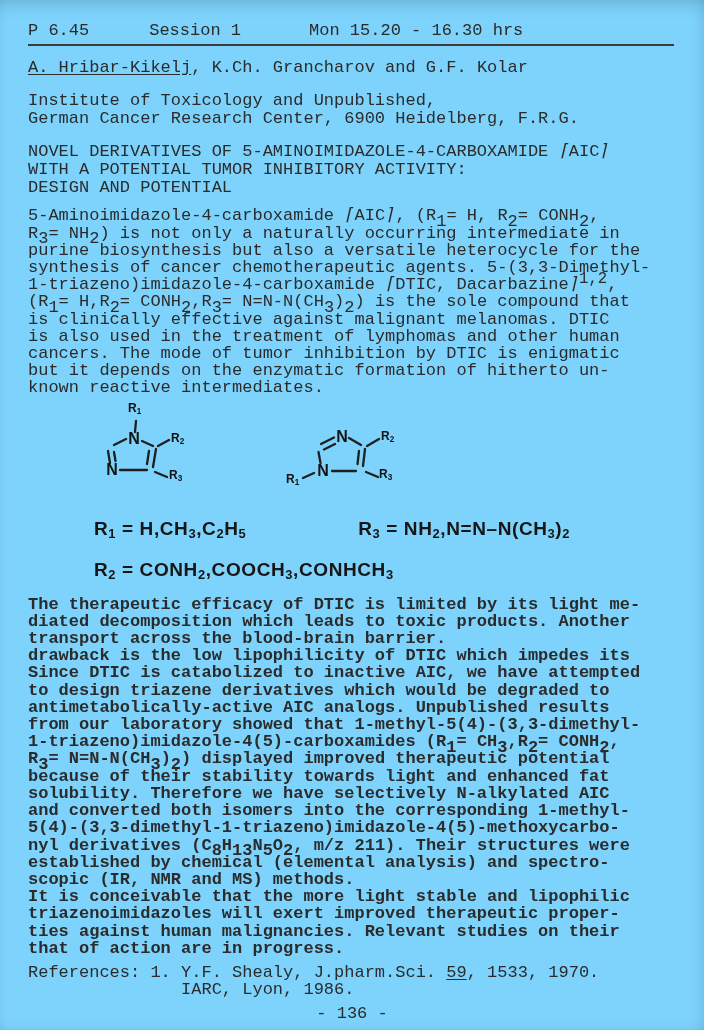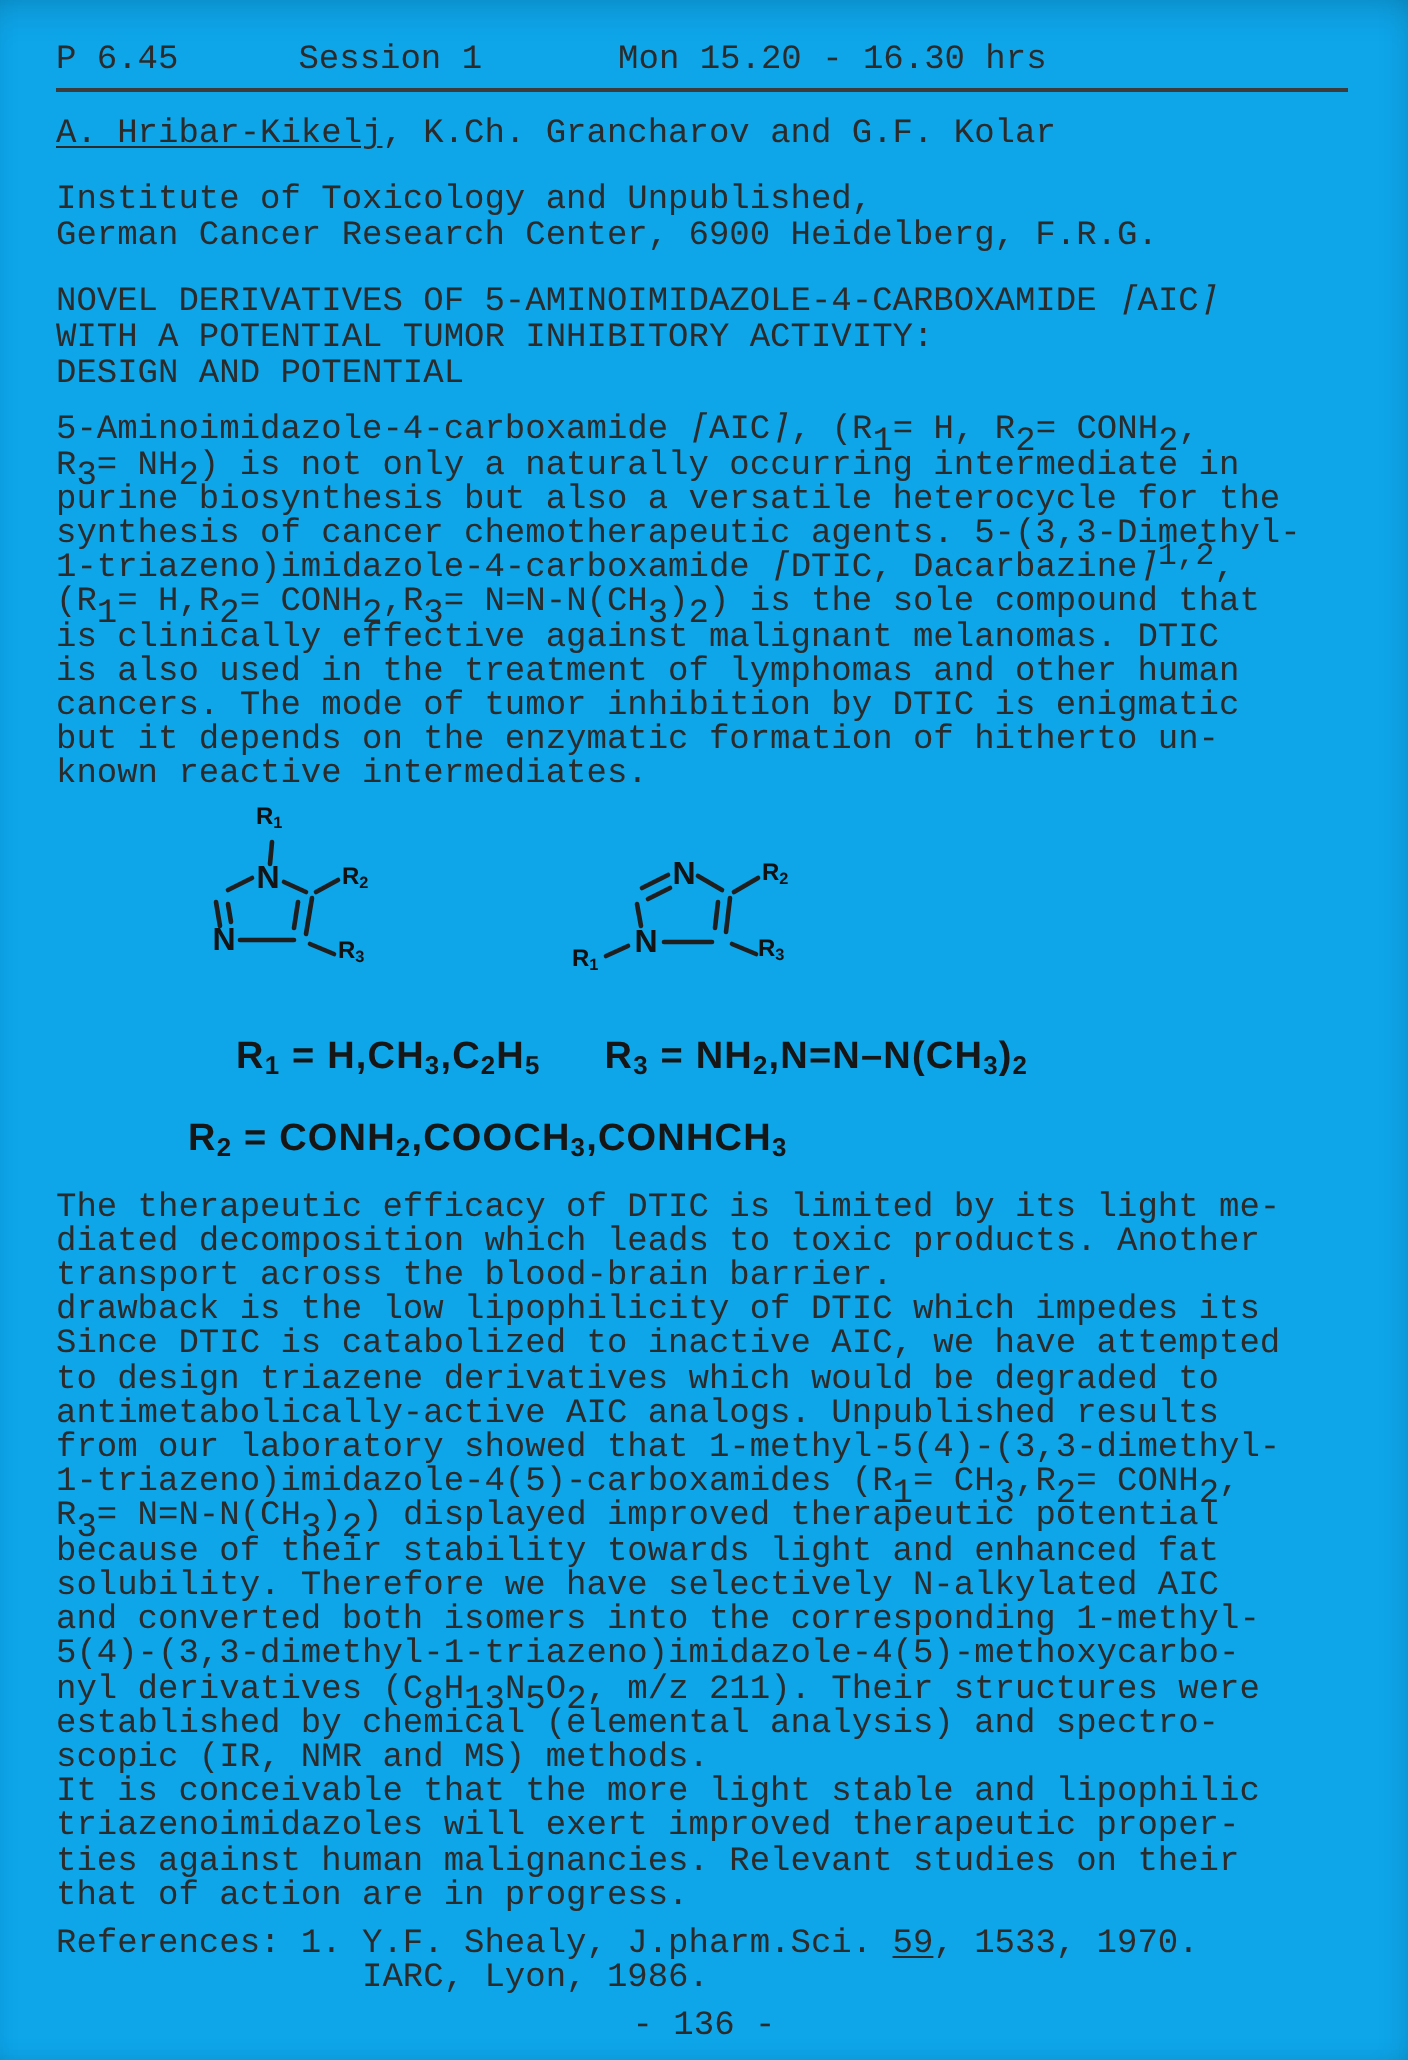--- a/index.html
+++ b/index.html
@@ -1,18 +1,18 @@
 <!DOCTYPE html>
 <html><head>
 <meta charset="utf-8">
 <style>
   html,body{margin:0;padding:0;background:#e9e8e5;}
   .page{
     position:relative;width:704px;height:1030px;overflow:hidden;
-    background:#0ea5e9;color:#2b2b2b;
+    background:#7dd3fc;color:#2b2b2b;
     box-shadow: inset 0 16px 20px -16px rgba(0,0,0,.22),
                 inset -12px 0 16px -12px rgba(0,0,0,.13),
                 inset 0 -10px 14px -12px rgba(0,0,0,.12),
                 inset 10px 0 14px -12px rgba(0,0,0,.07);
   }
   .mono{font-family:"Liberation Mono","DejaVu Sans Mono",monospace;font-size:17px;line-height:17.2px;}
   .tline{white-space:pre;}
   sub{position:relative;top:.33em;font-size:1em;line-height:0;vertical-align:baseline;}
   sup{position:relative;top:-.42em;font-size:.92em;line-height:0;vertical-align:baseline;}
   u{text-underline-offset:2px;}
@@ -32,23 +32,23 @@
   .structL{left:90px;top:0;width:130px;height:100px;}
   .structR{left:286px;top:3px;width:140px;height:100px;}
   .structbox svg{position:absolute;left:0;top:0;}
   .slabel{position:absolute;font-family:"Liberation Sans","DejaVu Sans",sans-serif;
           font-weight:700;font-size:12px;color:#111;line-height:1;}
   .sans sub,.slabel sub{font-size:.68em;top:.24em;font-weight:700;}
   .ntext{font-family:"Liberation Sans","DejaVu Sans",sans-serif;font-weight:700;font-size:16px;fill:#141414;}
   
   .rdefs{margin:12px 0 0 94px;font-family:"Liberation Sans","DejaVu Sans",sans-serif;
          font-weight:700;font-size:19px;color:#161616;letter-spacing:.6px;}
-  .rdefrow1{display:flex;gap:32px;margin-left:24px;}
+  .rdefrow1{display:flex;gap:112px;}
   .rdefrow2{margin-top:19px;}
-  .para2{margin:15px 0 0 28px;}
+  .para2{margin:15px 0 0 28px;font-weight:bold;}
   .refs{margin:7px 0 0 28px;}
   .footer{margin-top:7px;text-align:center;}
 </style>
 </head>
 <body>
 
 <div class="page">
 
   <div class="header mono">
     <span class="tline">P 6.45</span>

